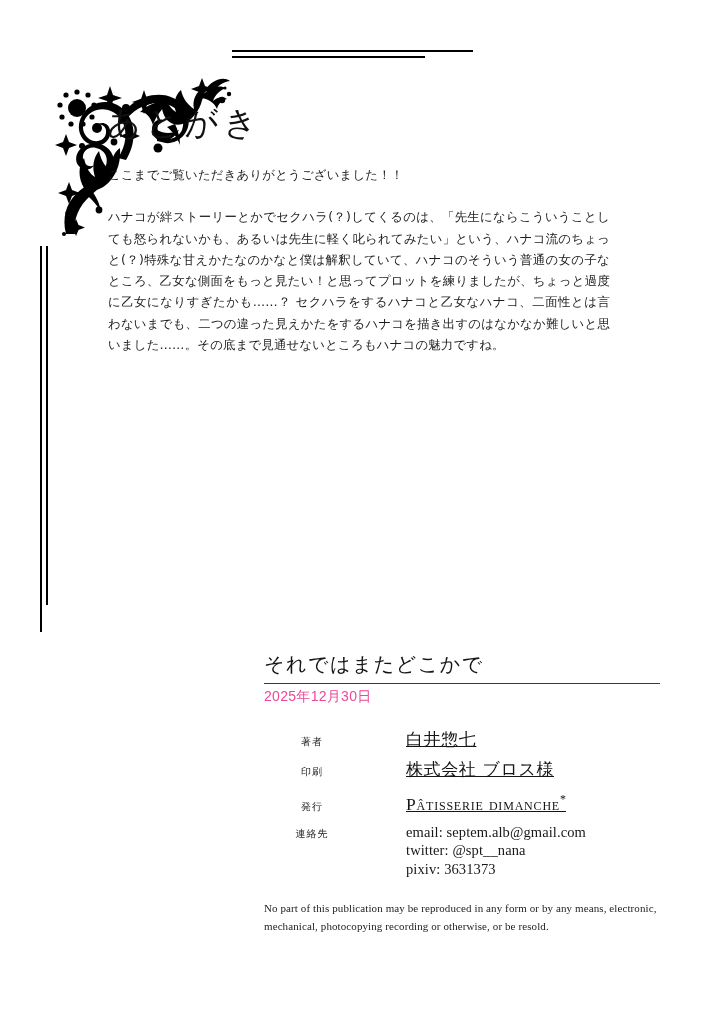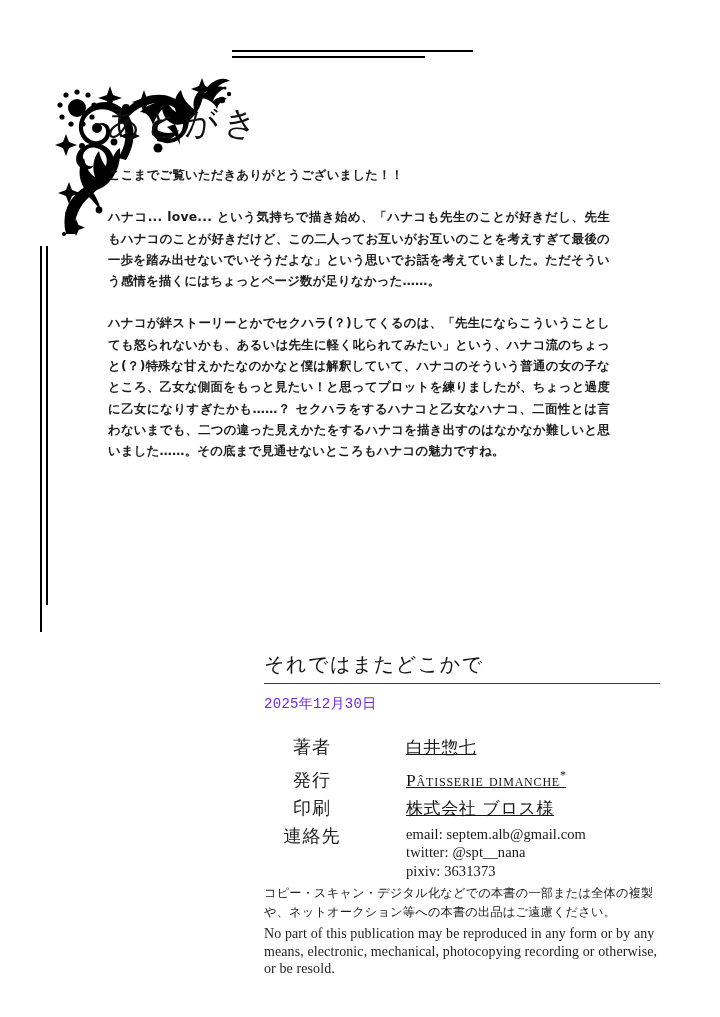--- a/index.html
+++ b/index.html
@@ -90,21 +90,20 @@
     width: 520px;
     font-family: "DejaVu Sans", sans-serif;
     font-size: 12.4px;
     line-height: 21.3px;
     color: #1c1c1c;
     letter-spacing: 0.2px;
     text-align: justify;
   }
   .body-text p {
     margin: 0 18px 21px 0;
-    font-weight: bold;
   }
   .body-text p:last-child { margin-bottom: 0; }
 
   
   .colophon {
     position: absolute;
     left: 264px;
     top: 650px;
     width: 398px;
   }
@@ -116,43 +115,43 @@
     color: #151515;
     white-space: nowrap;
   }
   .colophon-rule {
     margin-top: 5px;
     width: 396px;
     height: 1px;
     background: #3b3b3b;
   }
   .colophon-date {
-    margin-top: 11px;
-    font-family: Liberation Mono, monospace;
+    margin-top: 3px;
+    font-family: Liberation Sans, sans-serif;
     font-size: 14px;
     line-height: 19px;
-    color: #6d28d9;
+    color: #ec4899;
     letter-spacing: 0.3px;
   }
 
   .credits {
     margin-top: 22px;
     display: block;
   }
   .credit-row {
     display: flex;
     align-items: baseline;
     margin-bottom: 5px;
   }
   .credit-label {
     width: 96px;
     flex: 0 0 96px;
     text-align: center;
     font-family: "DejaVu Serif", serif;
-    font-size: 18px;
+    font-size: 10px;
     line-height: 22px;
     color: #1d1d1d;
     letter-spacing: 1px;
   }
   .credit-value {
     flex: 1 1 auto;
     padding-left: 46px;
     font-family: "DejaVu Serif", serif;
     font-size: 17px;
     line-height: 23px;
@@ -194,23 +193,23 @@
     width: 400px;
   }
   .notice-ja {
     font-family: "DejaVu Sans", sans-serif;
     font-size: 12.2px;
     line-height: 19px;
     color: #1c1c1c;
     letter-spacing: 0.2px;
   }
   .notice-en {
-    margin-top: 3px;
+    margin-top: 16px;
     font-family: "Liberation Serif", serif;
-    font-size: 14px;
+    font-size: 11px;
     line-height: 17.5px;
     color: #1d1d1d;
     letter-spacing: 0.1px;
   }
 </style>
 </head>
 <body>
 
 <div class="page">
 
@@ -292,56 +291,54 @@
 
       <path d="M54 181 L56.5 187 L63 189.5 L56.5 192 L54 198 L51.5 192 L45 189.5 L51.5 187 Z"></path>
       <circle cx="42" cy="196" r="2"></circle>
     </svg>
   </div>
 
   <div class="afterword-title">あとがき</div>
 
   <div class="body-text">
     <p>ここまでご覧いただきありがとうございました！！</p>
-    <p>ハナコ... love... という気持ちで描き始め、「ハナコも先生のことが好きだし、先生もハナコのことが好きだけど、この二人ってお互いがお互いのことを考えすぎて最後の一歩を踏み出せないでいそうだよな」という思いでお話を考えていました。ただそういう感情を描くにはちょっとページ数が足りなかった……。</p>
     <p>ハナコが絆ストーリーとかでセクハラ(？)してくるのは、「先生にならこういうことしても怒られないかも、あるいは先生に軽く叱られてみたい」という、ハナコ流のちょっと(？)特殊な甘えかたなのかなと僕は解釈していて、ハナコのそういう普通の女の子なところ、乙女な側面をもっと見たい！と思ってプロットを練りましたが、ちょっと過度に乙女になりすぎたかも……？ セクハラをするハナコと乙女なハナコ、二面性とは言わないまでも、二つの違った見えかたをするハナコを描き出すのはなかなか難しいと思いました……。その底まで見通せないところもハナコの魅力ですね。</p>
   </div>
 
   <div class="colophon">
     <div class="colophon-title">それではまたどこかで</div>
     <div class="colophon-rule"></div>
     <div class="colophon-date">2025年12月30日</div>
 
     <div class="credits">
 
       <div class="credit-row">
         <div class="credit-label">著者</div>
         <div class="credit-value">白井惣七</div>
       </div>
 
       <div class="credit-row">
+        <div class="credit-label">印刷</div>
+        <div class="credit-value">株式会社 ブロス様</div>
+      </div>
+
+      <div class="credit-row">
         <div class="credit-label">発行</div>
         <div class="credit-value smallcaps"><span>Pâtisserie dimanche</span><span class="sup-asterisk">*</span></div>
-      </div>
-
-      <div class="credit-row">
-        <div class="credit-label">印刷</div>
-        <div class="credit-value">株式会社 ブロス様</div>
       </div>
 
       <div class="credit-row contact">
         <div class="credit-label">連絡先</div>
         <div class="contact-lines">
           <div class="contact-line">email: septem.alb@gmail.com</div>
           <div class="contact-line">twitter: @spt__nana</div>
           <div class="contact-line">pixiv: 3631373</div>
         </div>
       </div>
 
     </div>
   </div>
 
   <div class="notice">
-    <div class="notice-ja">コピー・スキャン・デジタル化などでの本書の一部または全体の複製や、ネットオークション等への本書の出品はご遠慮ください。</div>
     <div class="notice-en">No part of this publication may be reproduced in any form or by any means, electronic, mechanical, photocopying recording or otherwise, or be resold.</div>
   </div>
 
 </div>
 
 </body></html>

